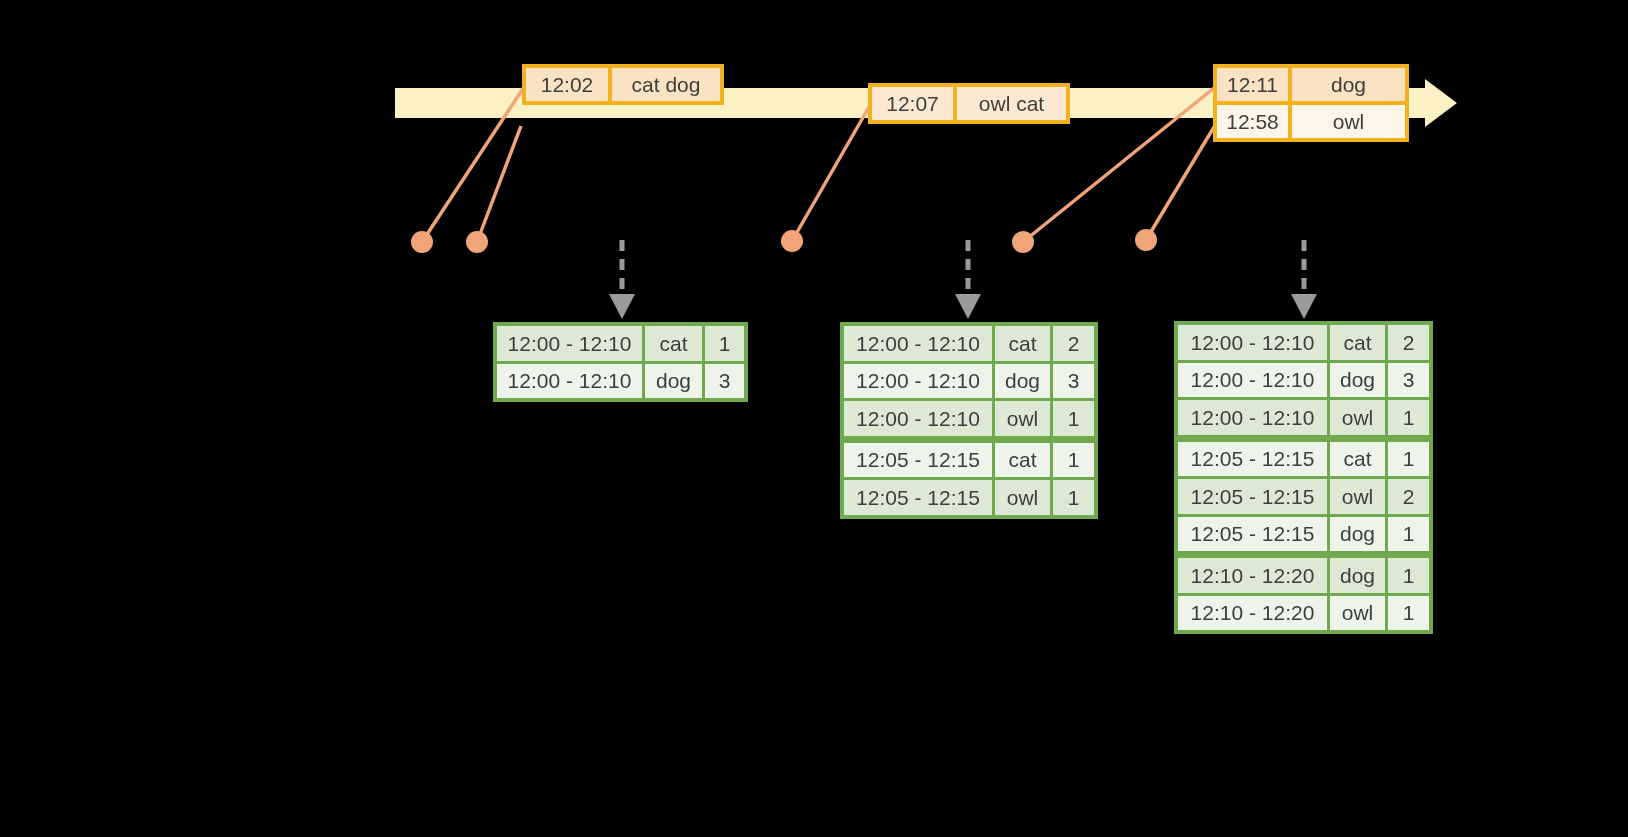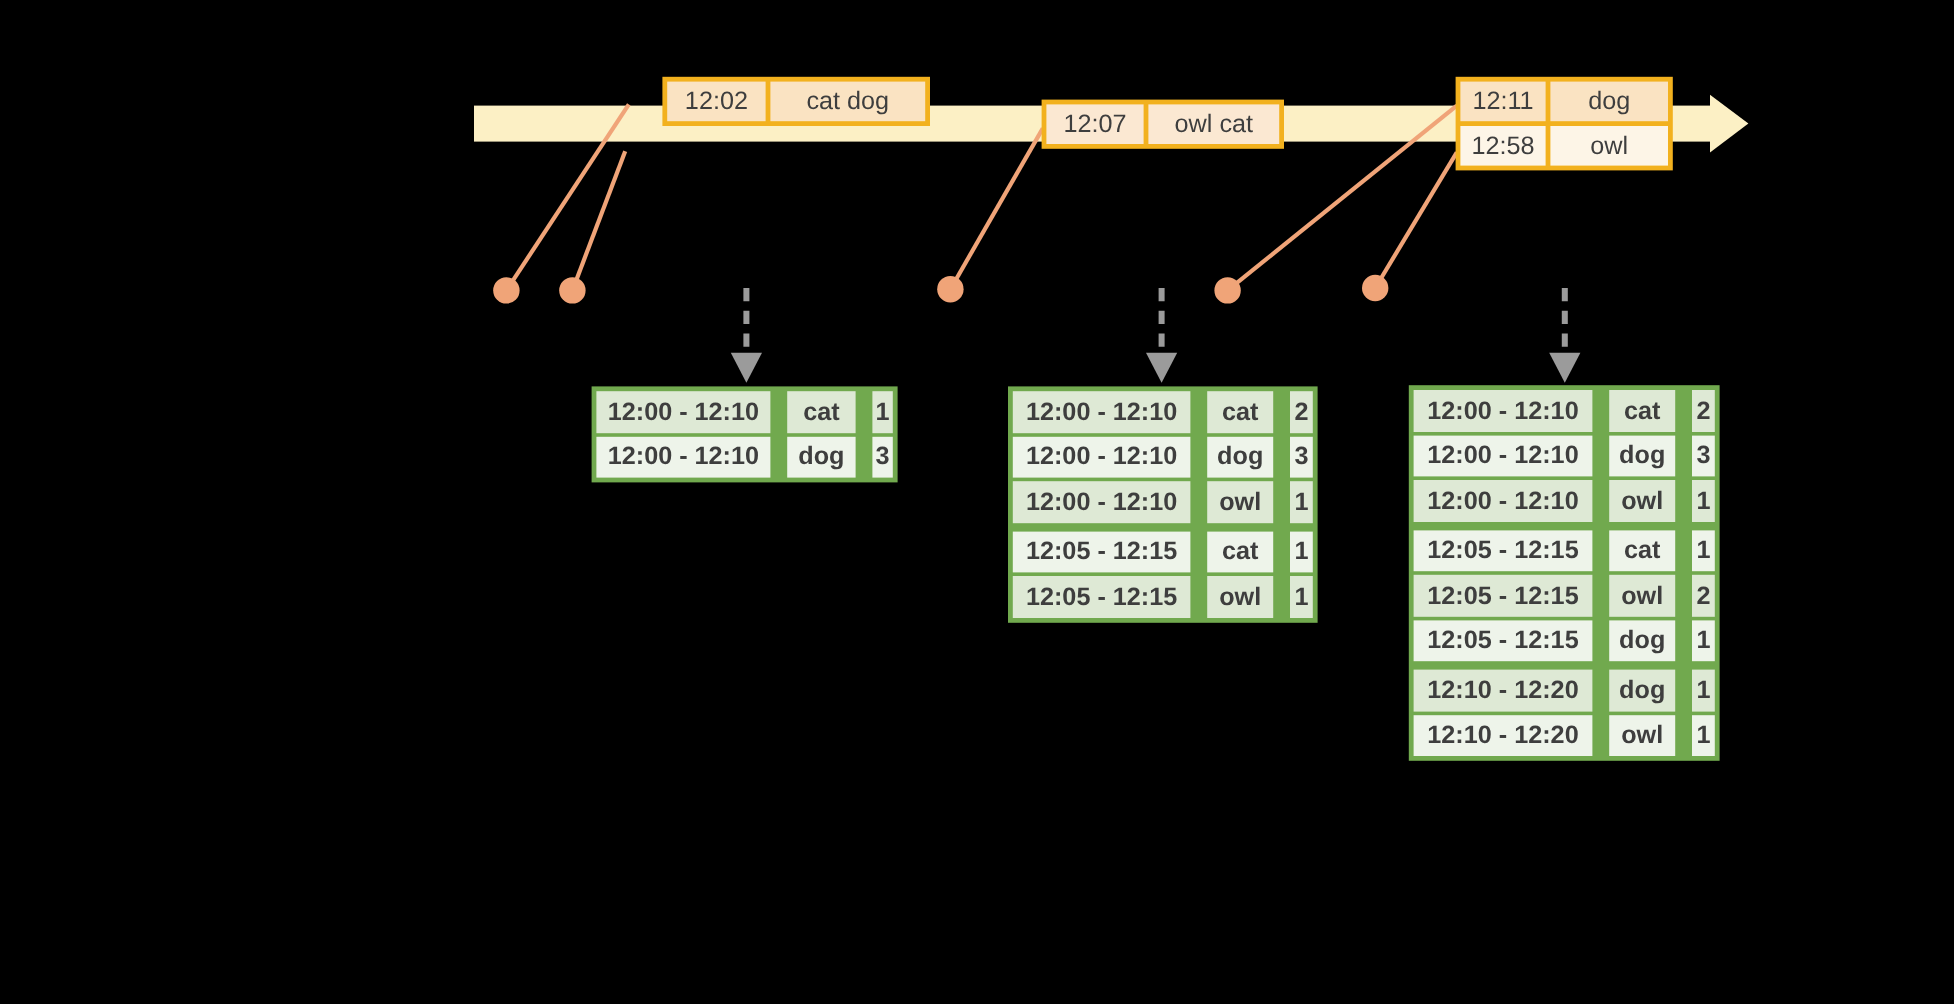--- a/index.html
+++ b/index.html
@@ -7,37 +7,37 @@
     position:relative;width:1628px;height:837px;background:#000000;overflow:hidden;
     font-family:"Liberation Sans","DejaVu Sans",sans-serif;color:#3e3e3e;
   }
   svg.layer{position:absolute;left:0;top:0;width:1628px;height:837px;}
 
   
   .dtable{position:absolute;display:flex;flex-direction:column;box-sizing:border-box;padding:4px;}
   .event{background:#f2b11e;gap:4px;}
   .result{background:#71a94e;gap:3px;}
   .trow{display:grid;column-gap:4px;}
-  .result .trow{column-gap:14px;font-weight:bold;}
+  .result .trow{column-gap:3px;}
   .trow.group-start{margin-top:4px;}
   .tcell{display:flex;align-items:center;justify-content:center;font-size:21px;line-height:1;}
   .event .tcell{height:33px;}
   .result .tcell{height:34.5px;}
 
   
   .event .trow.odd  .tcell{background:#fae3c2;}
   .event .trow.even .tcell{background:#fdf5e7;}
   .e2 .trow.odd     .tcell{background:#fbe8d2;}
   .result .trow.odd  .tcell{background:#dee9d5;}
   .result .trow.even .tcell{background:#eef4ea;}
 
   
-  .e1{left:522px;top:64px;width:223px;margin-left:30px;}  .e1 .trow{grid-template-columns:82px 1fr;}
+  .e1{left:522px;top:64px;width:202px;}  .e1 .trow{grid-template-columns:82px 1fr;}
   .e2{left:868px;top:83px;width:202px;}  .e2 .trow{grid-template-columns:81px 1fr;}
-  .e3{left:1213px;top:64px;width:181px;} .e3 .trow{grid-template-columns:71px 1fr;}
+  .e3{left:1213px;top:64px;width:196px;} .e3 .trow{grid-template-columns:71px 1fr;}
   .r1{left:493px;top:322px;width:255px;} .r1 .trow{grid-template-columns:145px 57px 1fr;}
   .r2{left:840px;top:322px;width:258px;} .r2 .trow{grid-template-columns:148px 55px 1fr;}
   .r3{left:1174px;top:321px;width:259px;}.r3 .trow{grid-template-columns:149px 55px 1fr;}
 </style>
 </head>
 <body>
 
 <div class="stage">
 
   <svg class="layer" viewBox="0 0 1628 837">

